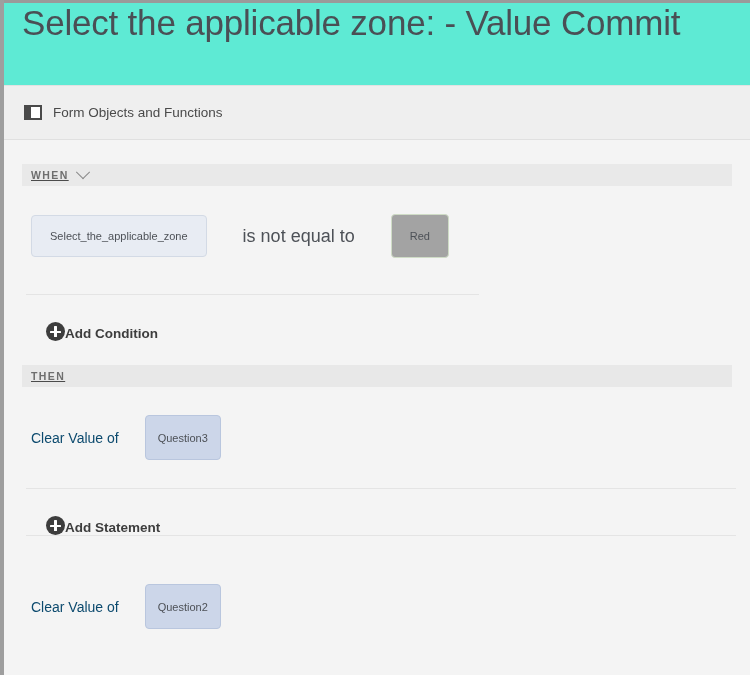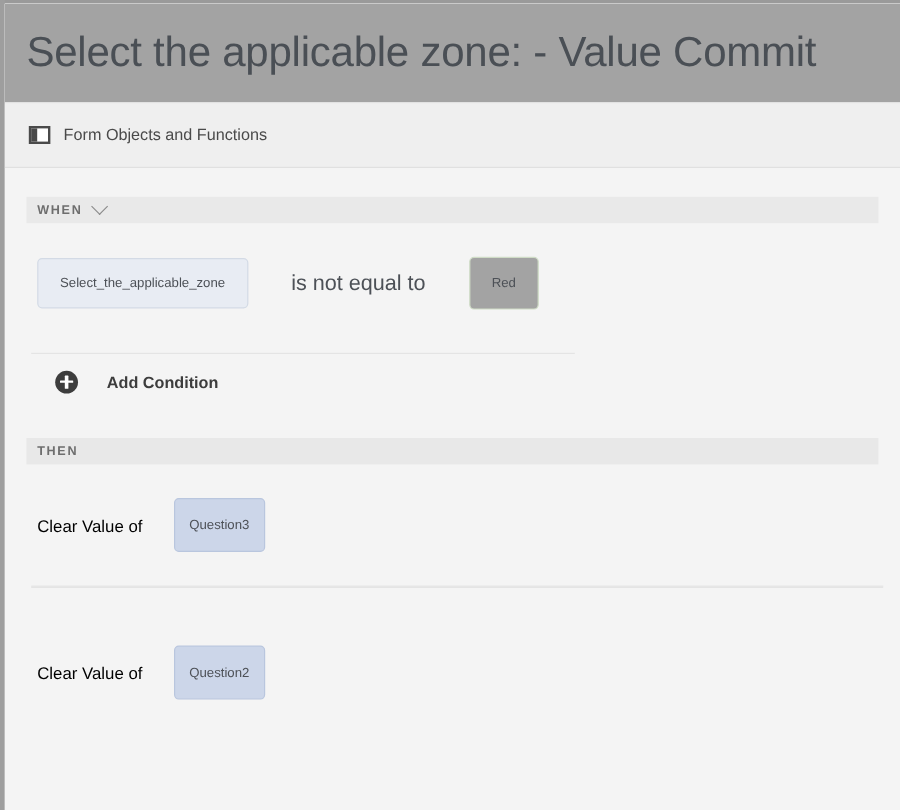--- a/index.html
+++ b/index.html
@@ -39,24 +39,23 @@
     left: 4px;
     width: 746px;
     height: 672px;
     background: #f4f4f4;
     overflow: hidden;
   }
 
   
   .titlebar {
     height: 83px;
-    background: #a3a3a3;
+    background: #5eead4;
     border-bottom: 1px solid #e2e2e2;
     display: flex;
-    align-items: center;
     padding: 0 0 0 18px;
     box-sizing: border-box;
   }
   .title {
     font-size: 35px;
     font-weight: 300;
     color: #4a4f55;
     letter-spacing: -0.2px;
     white-space: nowrap;
   }
@@ -107,20 +106,21 @@
   .section-band {
     margin: 0 0 0 18px;
     width: 710px;
     background: #e8e8e8;
     height: 22px;
     display: flex;
     align-items: center;
     padding-left: 9px;
     box-sizing: border-box;
     gap: 9px;
+    text-decoration: underline;
   }
   .section-band.when {
     background: #e9e9e9;
   }
   .band-label {
     font-size: 10.5px;
     letter-spacing: 1.4px;
     font-weight: bold;
     color: #6e6e6e;
   }
@@ -173,40 +173,40 @@
   }
 
   .op-text {
     font-size: 18px;
     color: #4d5157;
     margin: 0 36px;
     white-space: nowrap;
   }
   .lead-text {
     font-size: 14px;
-    color: #000000;
+    color: #0c4a6e;
     margin-right: 26px;
     white-space: nowrap;
     text-align: center;
   }
 
   .divider {
     height: 1px;
     background: #e4e4e4;
     margin-left: 22px;
     width: 453px;
   }
   .divider.wide {
     width: 710px;
   }
 
   .add-row {
     display: flex;
-    align-items: center;
-    gap: 24px;
+    align-items: flex-end;
+    gap: 0;
     padding-left: 42px;
     height: 46px;
     box-sizing: border-box;
     cursor: pointer;
   }
   .plus-icon {
     width: 19px;
     height: 19px;
     border-radius: 50%;
     background: #3d3d3d;
@@ -293,20 +293,24 @@
 
     <div class="row">
       <span class="lead-text">Clear Value of</span>
       <span class="pill pill-question">Question3</span>
     </div>
 
     <div class="spacer-28"></div>
 
     <div class="divider wide"></div>
 
+    <div class="add-row">
+      <span class="plus-icon"></span>
+      <span class="add-label">Add Statement</span>
+    </div>
 
     <div class="divider wide"></div>
 
     <div class="spacer-20"></div>
 
 
     <div class="spacer-28"></div>
 
     <div class="row">
       <span class="lead-text">Clear Value of</span>

